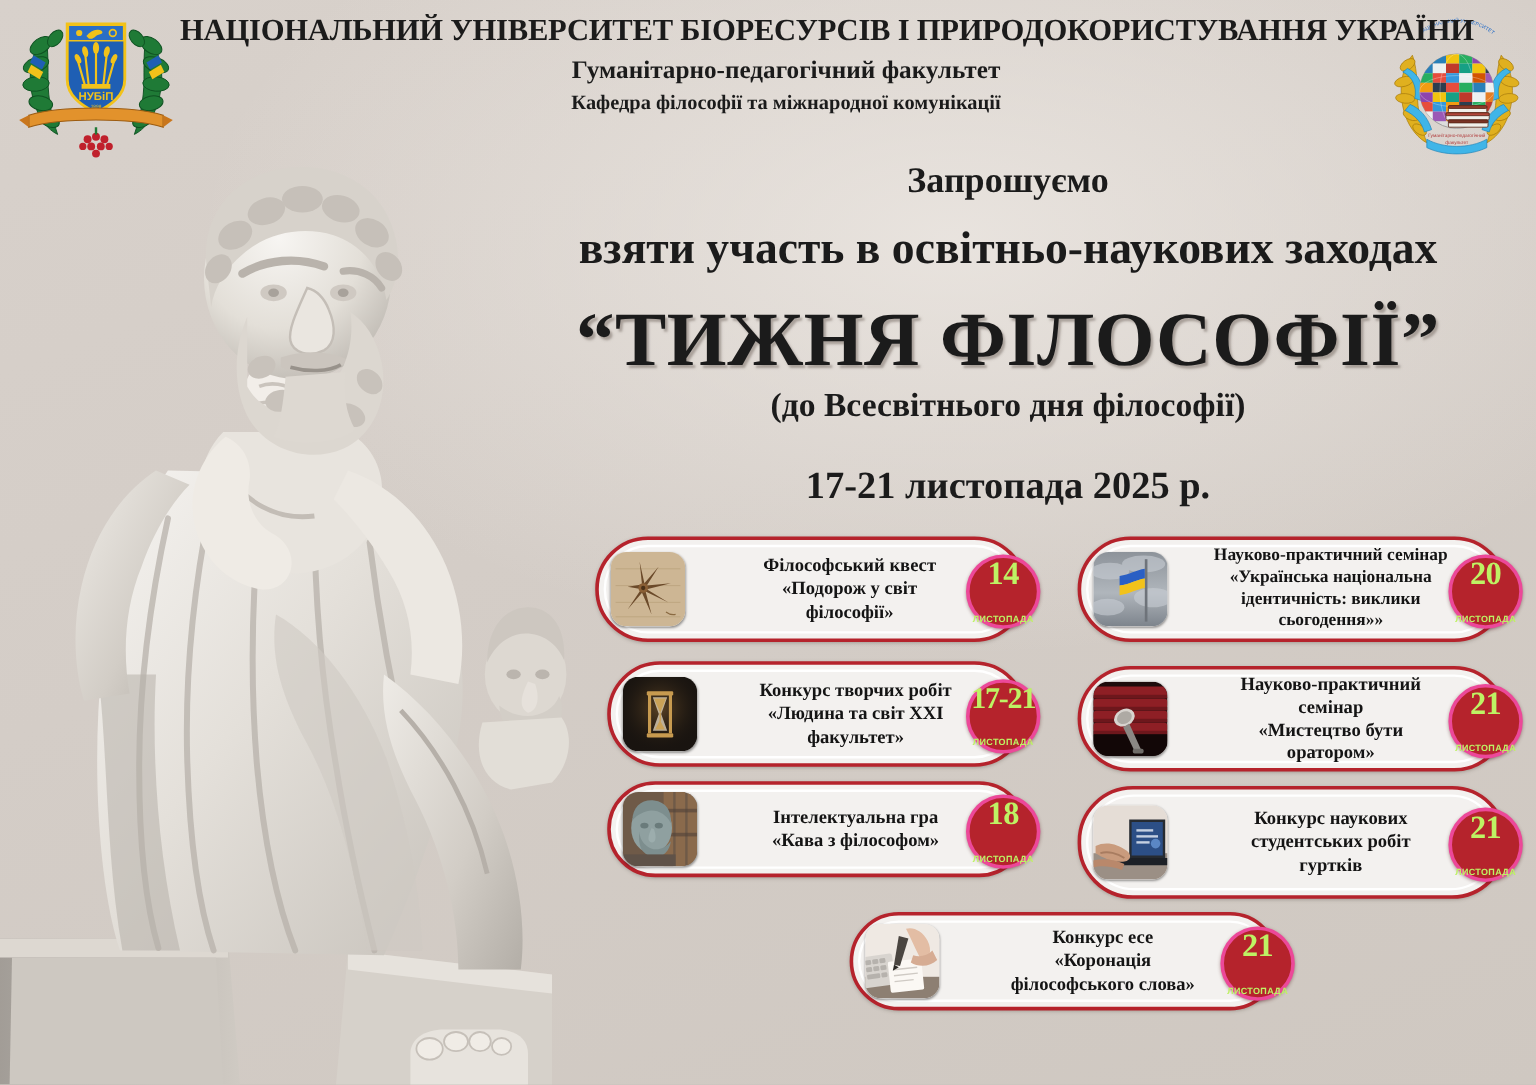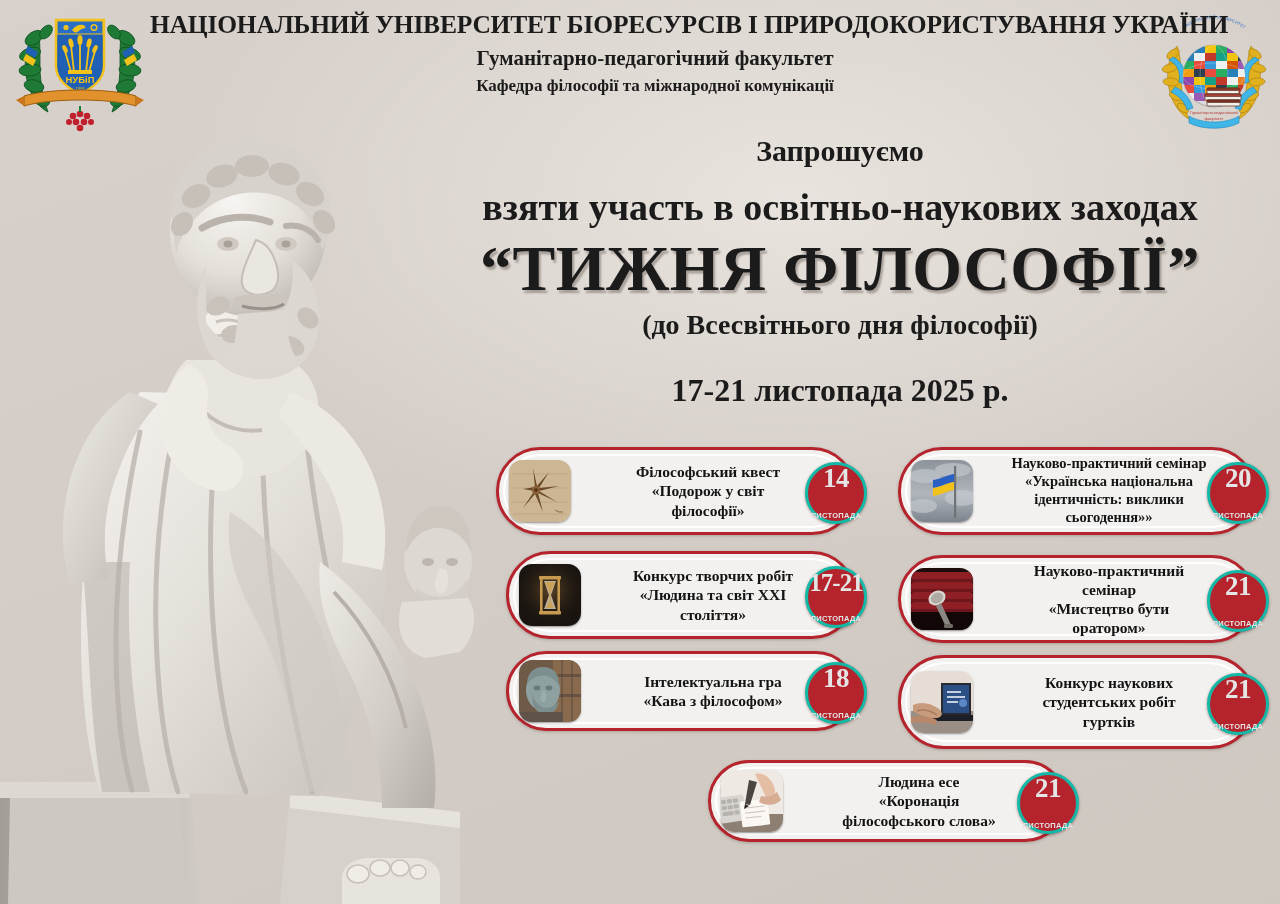--- a/index.html
+++ b/index.html
@@ -89,21 +89,21 @@
   .invite .l2 {
     font-size: 38px;
     font-weight: bold;
     margin-top: 14px;
     line-height: 1.25;
   }
   .invite .title {
     font-size: 64px;
     font-weight: bold;
     letter-spacing: 0.5px;
-    margin-top: 2px;
+    margin-top: 16px;
     line-height: 1.12;
     text-shadow: 2px 3px 2px rgba(120,110,102,0.55);
     font-family: Liberation Serif, serif;
   }
   .invite .sub {
     font-size: 28px;
     font-weight: bold;
     margin-top: 2px;
     line-height: 1.25;
   }
@@ -156,27 +156,27 @@
     z-index: 2;
     color: #141414;
   }
 
   
   .badge {
     position: absolute;
     width: 62px; height: 62px;
     border-radius: 50%;
     background: #b5232c;
-    border: 3px solid #14b8a6;
+    border: 3px solid #ec4899;
     box-sizing: border-box;
     display: flex;
     flex-direction: column;
     align-items: center;
     justify-content: center;
-    color: #e5e5e5;
+    color: #bef264;
     z-index: 6;
     box-shadow: 0 1px 3px rgba(80,20,24,0.45);
   }
   .badge .day {
     font-size: 27px;
     font-weight: bold;
     line-height: 0.95;
     letter-spacing: -0.5px;
     white-space: nowrap;
   }
@@ -571,21 +571,21 @@
           </g>
           <path d="M25 17 L37 17 L32 31 L37 45 L25 45 L30 31 Z" fill="#e8dcc4" opacity="0.75"></path>
           <path d="M26 18 L36 18 L31.2 30 Z" fill="#caa257"></path>
           <path d="M27 44 L35 44 L31 36 Z" fill="#caa257"></path>
           <rect x="30.6" y="30" width="1.2" height="7" fill="#caa257"></rect>
         </svg>
       </div>
       <div class="card-label">
         <div>Конкурс творчих робіт</div>
         <div>«Людина та світ XXI</div>
-        <div>століття»</div>
+        <div>факультет»</div>
       </div>
       <div class="badge range" style="left:296px; top:12px;">
         <span class="day">17-21</span>
         <span class="mon">ЛИСТОПАДА</span>
       </div>
     </div>
 
     <div class="card" style="left:506px; top:651px; width:350px; height:80px;">
       <div class="card-inner"></div>
       <div class="thumb">
@@ -745,21 +745,21 @@
           <g stroke="#cfcac4" stroke-width="1.2" transform="rotate(-6 34 43)">
             <path d="M24 37 H44 M24 42 H44 M24 47 H40"></path>
           </g>
           <path d="M28 10 L24 34 L29 35 L36 12 Z" fill="#4a4540"></path>
           <path d="M24 34 L23 39 L28 36 Z" fill="#2a2723"></path>
           <path d="M34 4 C40 2 48 6 52 14 C56 22 54 30 48 32 C44 26 40 16 34 4 Z" fill="#e3bda4"></path>
           <path d="M40 26 C46 28 52 26 56 22 L60 30 C54 36 44 36 38 32 Z" fill="#d6ac93"></path>
         </svg>
       </div>
       <div class="card-label">
-        <div>Людина есе</div>
+        <div>Конкурс есе</div>
         <div>«Коронація</div>
         <div>філософського слова»</div>
       </div>
       <div class="badge" style="left:306px; top:9px;">
         <span class="day">21</span>
         <span class="mon">ЛИСТОПАДА</span>
       </div>
     </div>
 
   </div>

